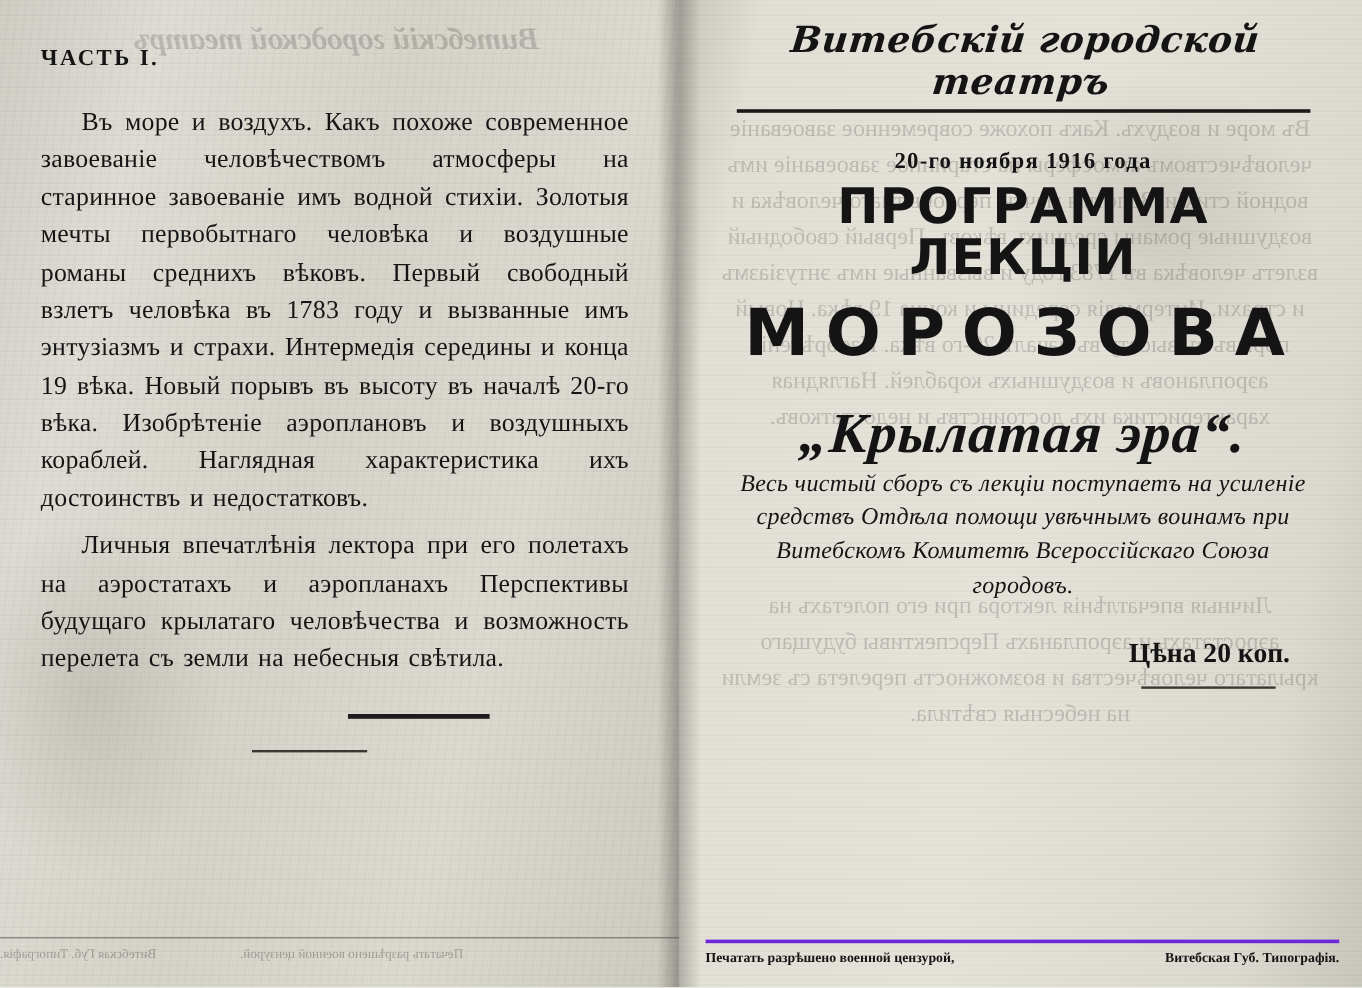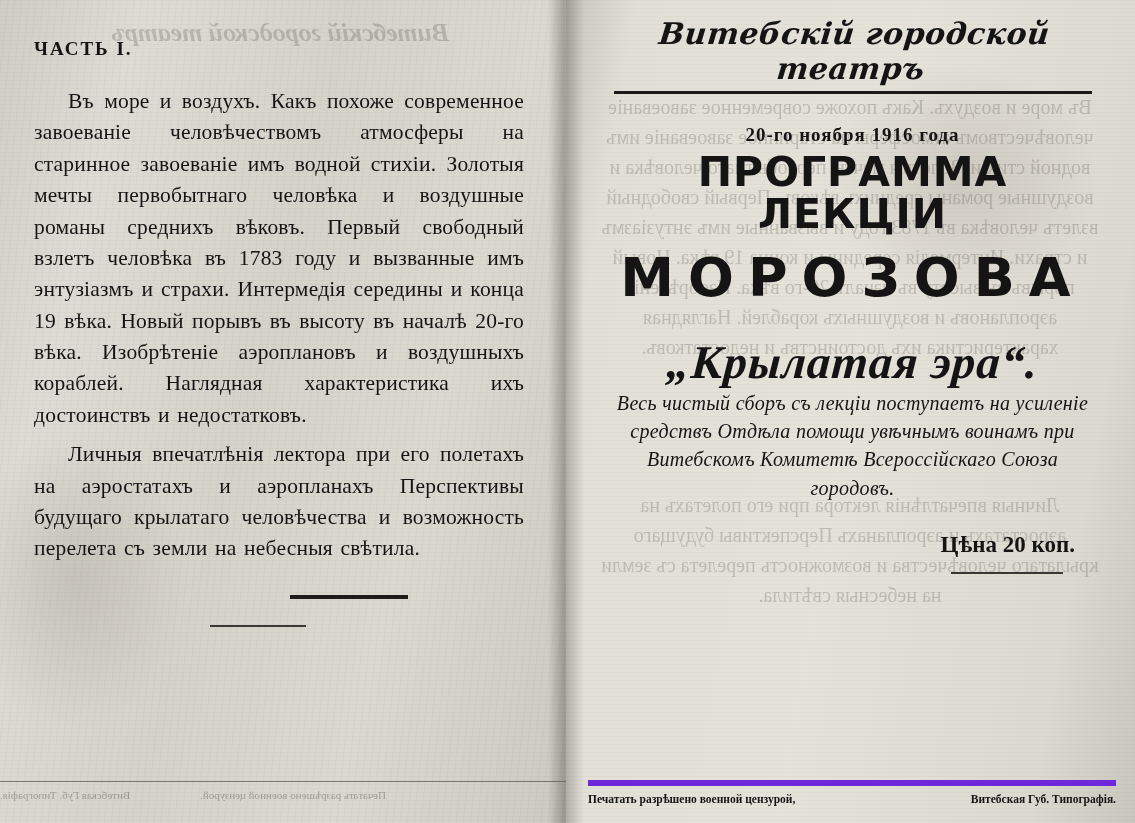--- a/index.html
+++ b/index.html
@@ -189,21 +189,21 @@
     width: 112px;
     height: 2px;
     background: #3a3834;
     margin: 14px 42px 0 auto;
   }
   #right-footer {
     position: absolute;
     left: 588px;
     bottom: 18px;
     width: 528px;
-    border-top: 6px solid #6d28d9;
+    border-top: 3px solid #6d28d9;
     padding-top: 7px;
     display: flex;
     justify-content: space-between;
     font-size: 11.5px;
     font-weight: 700;
   }
   
   .st-left { left: 20px; width: 520px; font-size: 21px; line-height: 1.46; text-align: justify; }
   .st-right { left: 600px; width: 500px; font-size: 20px; line-height: 1.5; text-align: center; }
   .stain {

